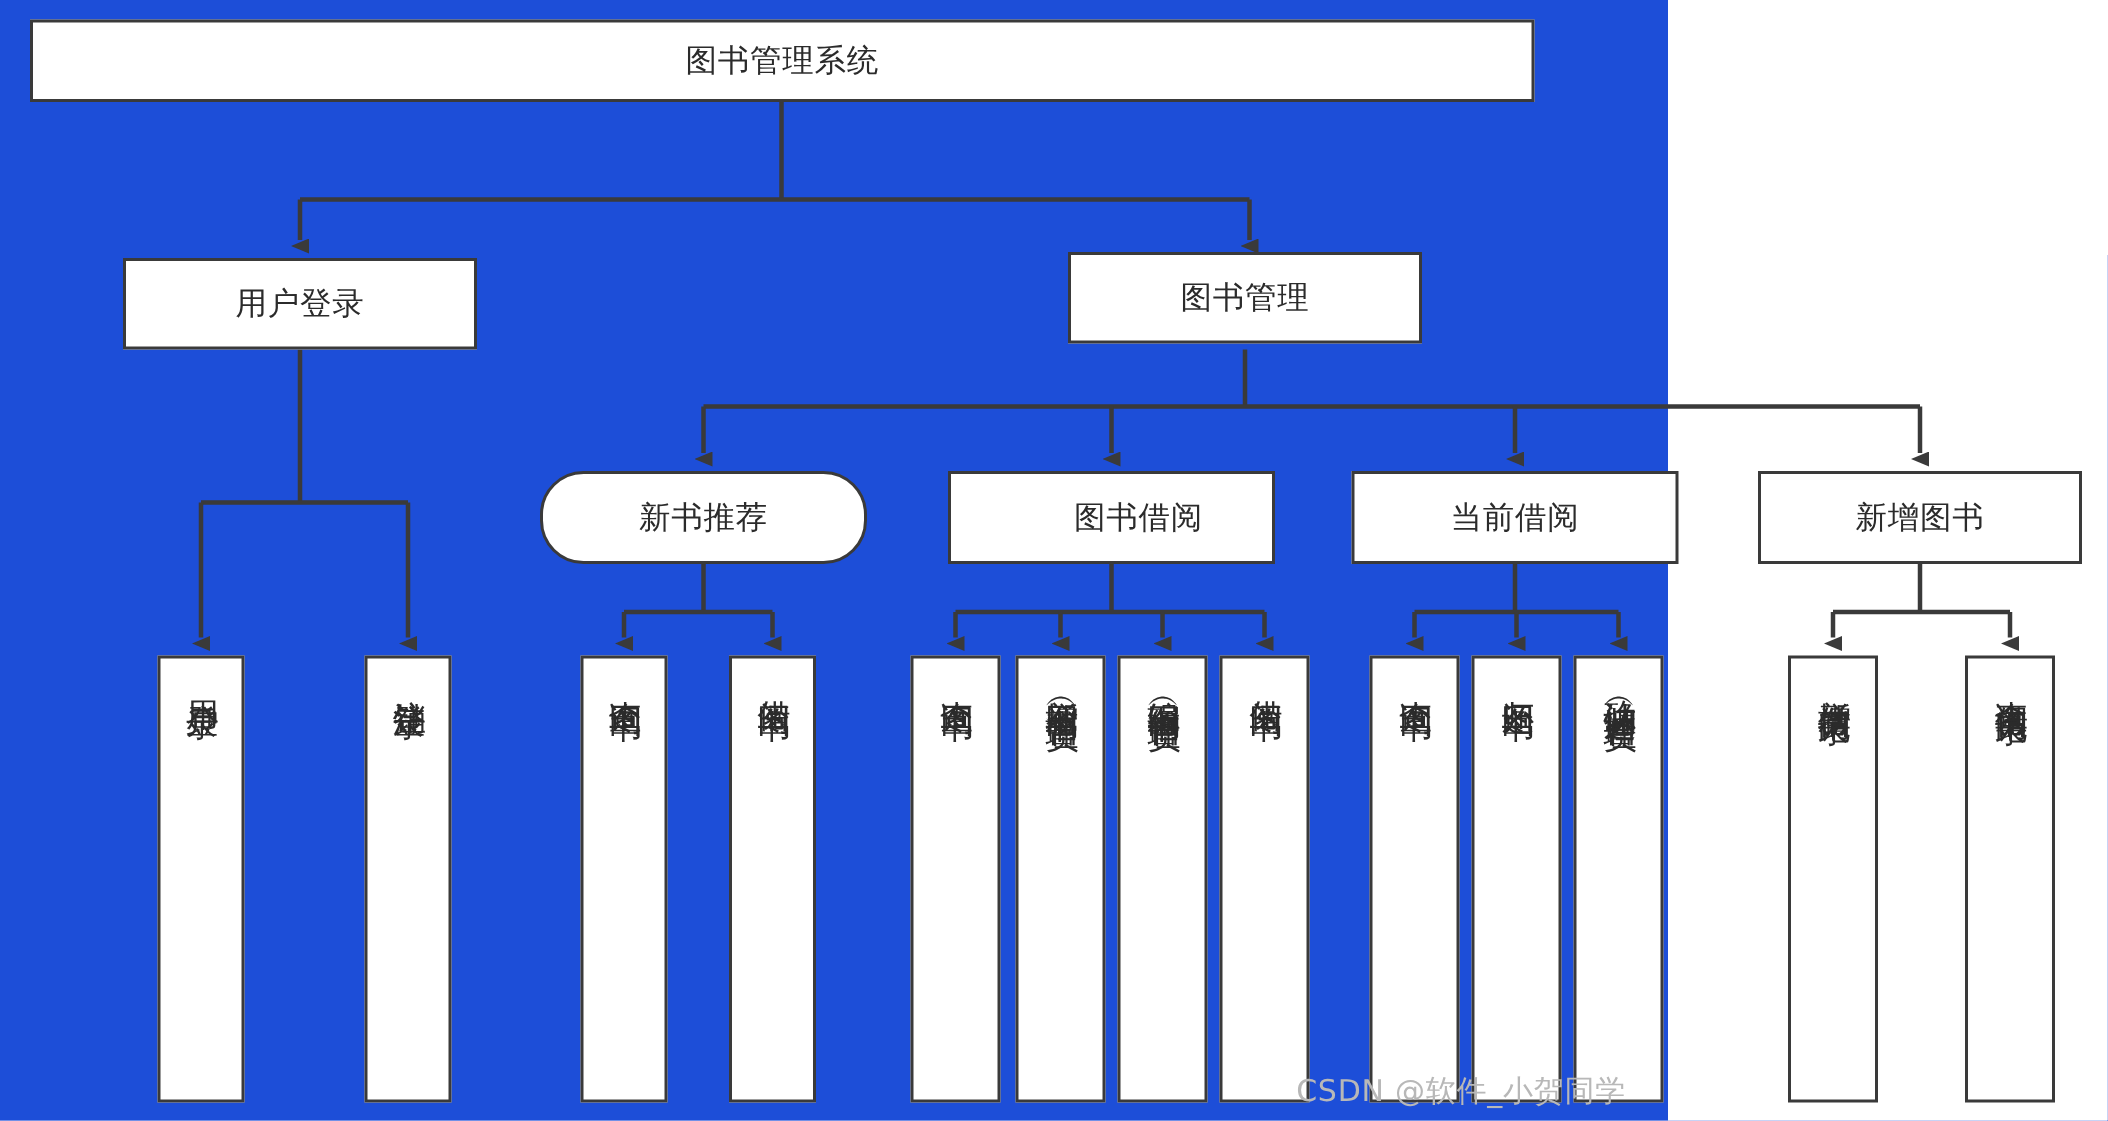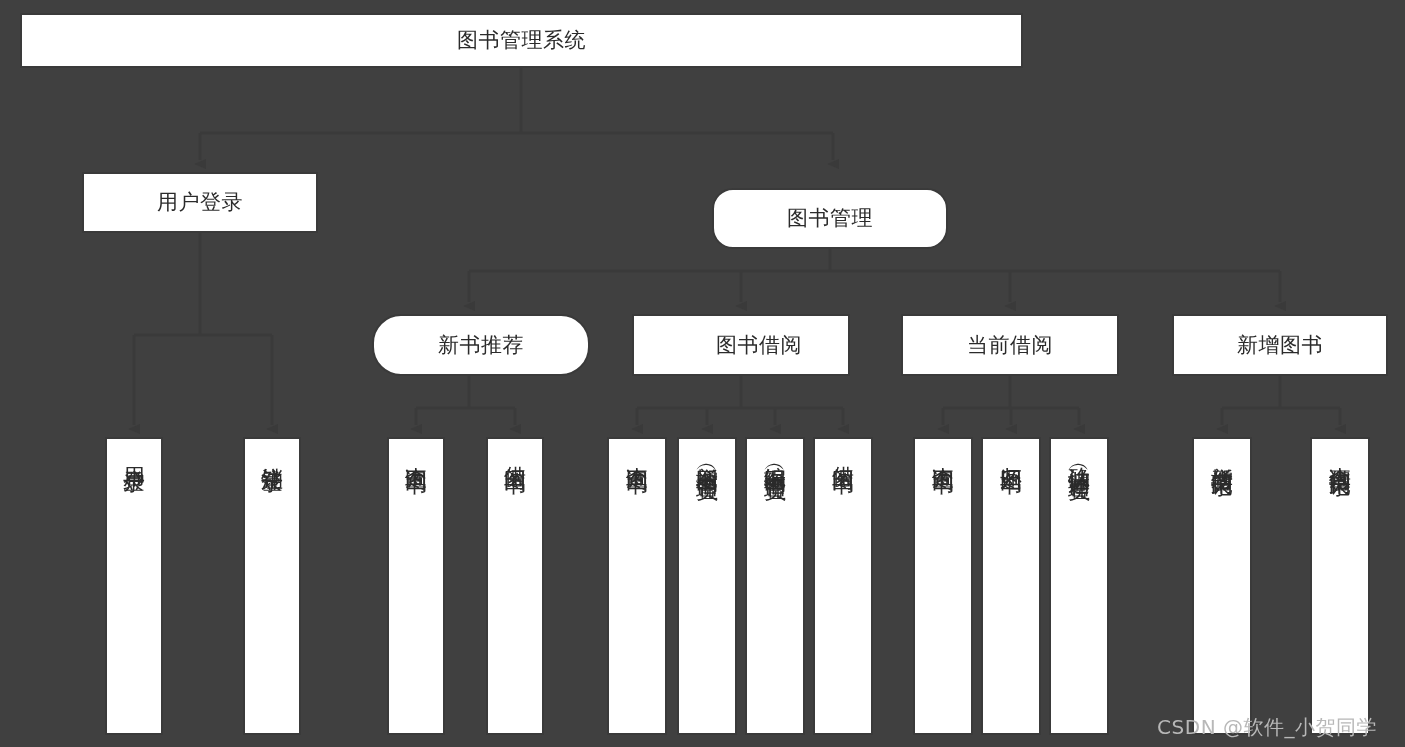--- a/index.html
+++ b/index.html
@@ -9,23 +9,23 @@
   }
   body {
     width: 1405px;
     height: 747px;
     font-family: "DejaVu Sans", "Liberation Sans", sans-serif;
     overflow: hidden;
     position: relative;
   }
   #diagram-root {
     position: relative;
-    width: 1405px;
+    width: 1112px;
     height: 747px;
-    background: #404040;
+    background: #1d4ed8;
   }
   svg.connectors {
     position: absolute;
     left: 0;
     top: 0;
     width: 1405px;
     height: 747px;
     pointer-events: none;
   }
   .node {
@@ -125,25 +125,25 @@
     </g>
   </svg>
 
   <div class="node horizontal" id="n-root" style="left: 20px; top: 13px; width: 1003px; height: 55px;">
     <span class="label">图书管理系统</span>
   </div>
 
   <div class="node horizontal" id="n-l1-0" style="left: 82px; top: 172px; width: 236px; height: 61px;">
     <span class="label">用户登录</span>
   </div>
-  <div class="node horizontal" id="n-l1-1" style="left: 712px; top: 188px; width: 236px; height: 61px; border-radius: 21px;">
+  <div class="node horizontal" id="n-l1-1" style="left: 712px; top: 168px; width: 236px; height: 61px;">
     <span class="label">图书管理</span>
   </div>
 
-  <div class="node horizontal" id="n-l2-0" style="left: 372px; top: 314px; width: 218px; height: 62px; border-radius: 29px;">
+  <div class="node horizontal" id="n-l2-0" style="left: 360px; top: 314px; width: 218px; height: 62px; border-radius: 29px;">
     <span class="label">新书推荐</span>
   </div>
   <div class="node horizontal" id="n-l2-1" style="left: 632px; top: 314px; width: 218px; height: 62px; padding-left: 36px;">
     <span class="label">图书借阅</span>
   </div>
   <div class="node horizontal" id="n-l2-2" style="left: 901px; top: 314px; width: 218px; height: 62px;">
     <span class="label">当前借阅</span>
   </div>
   <div class="node horizontal" id="n-l2-3" style="left: 1172px; top: 314px; width: 216px; height: 62px;">
     <span class="label">新增图书</span>

